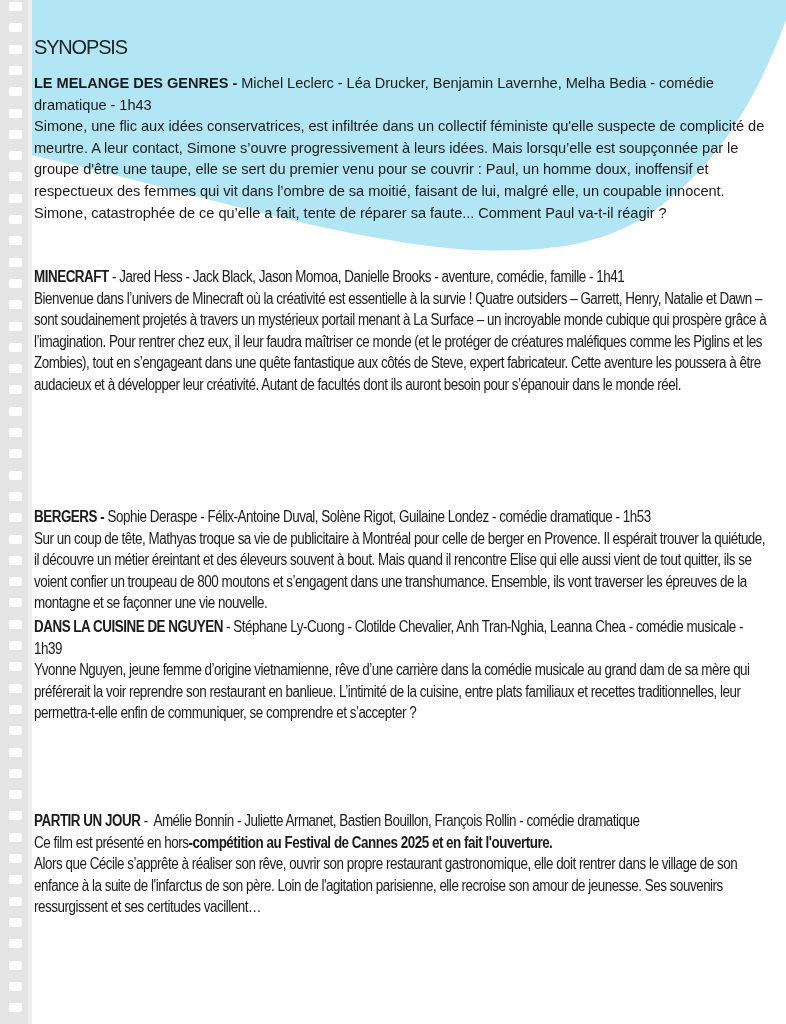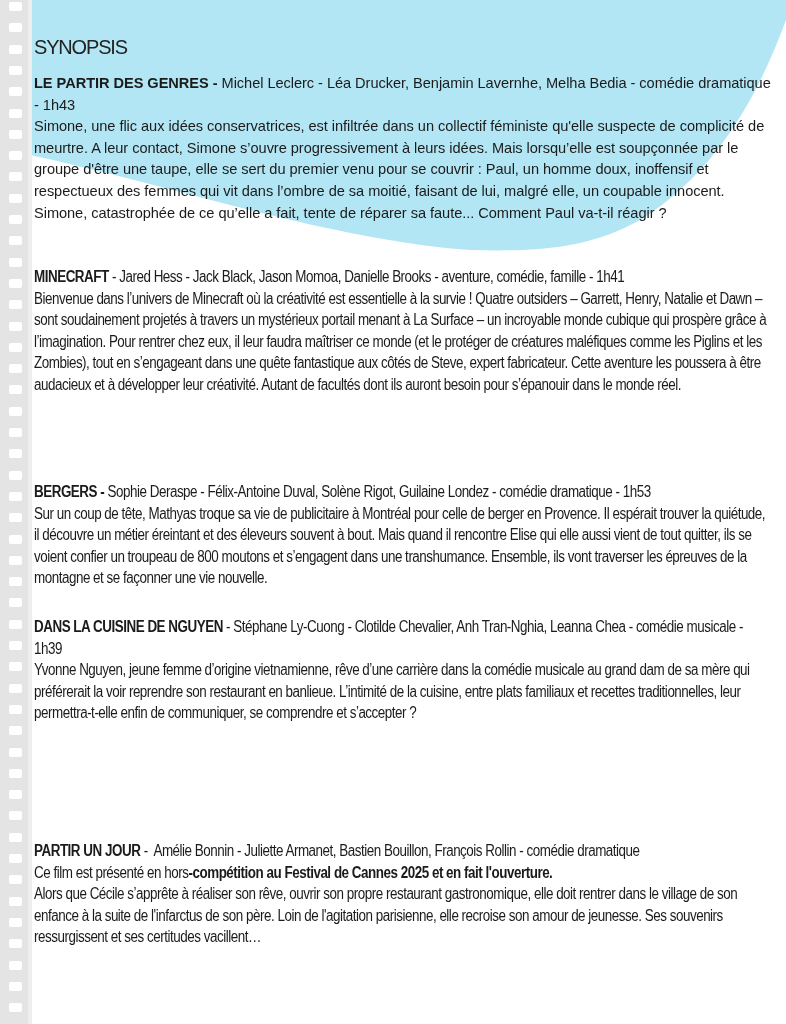--- a/index.html
+++ b/index.html
@@ -97,45 +97,45 @@
     <div class="perf" style="top: 960.5px;"></div>
     <div class="perf" style="top: 981.8px;"></div>
     <div class="perf" style="top: 1003.1px;"></div>
   </div>
 <div class="film-edge"></div>
 
 <div class="content">
   <div class="title">SYNOPSIS</div>
 
   <div class="film calibri" style="top:73px">
-    <p><b>LE PARTIR DES GENRES</b><b> - </b><span>Michel Leclerc - Léa Drucker, Benjamin Lavernhe, Melha Bedia - comédie dramatique - 1h43</span></p>
+    <p><b>LE MELANGE DES GENRES</b><b> - </b><span>Michel Leclerc - Léa Drucker, Benjamin Lavernhe, Melha Bedia - comédie dramatique - 1h43</span></p>
     <p>Simone, une flic aux idées conservatrices, est infiltrée dans un collectif féministe qu'elle suspecte de complicité de meurtre. A leur contact, Simone s’ouvre progressivement à leurs idées. Mais lorsqu’elle est soupçonnée par le groupe d'être une taupe, elle se sert du premier venu pour se couvrir : Paul, un homme doux, inoffensif et respectueux des femmes qui vit dans l’ombre de sa moitié, faisant de lui, malgré elle, un coupable innocent. Simone, catastrophée de ce qu’elle a fait, tente de réparer sa faute... Comment Paul va-t-il réagir ?</p>
   </div>
 
   <div class="film narrow" style="top:266px">
     <div class="inner">
       <p><b>MINECRAFT</b><span> - </span><span>Jared Hess - Jack Black, Jason Momoa, Danielle Brooks - aventure, comédie, famille - 1h41</span></p>
       <p>Bienvenue dans l’univers de Minecraft où la créativité est essentielle à la survie ! Quatre outsiders – Garrett, Henry, Natalie et Dawn – sont soudainement projetés à travers un mystérieux portail menant à La Surface – un incroyable monde cubique qui prospère grâce à l’imagination. Pour rentrer chez eux, il leur faudra maîtriser ce monde (et le protéger de créatures maléfiques comme les Piglins et les Zombies), tout en s’engageant dans une quête fantastique aux côtés de Steve, expert fabricateur. Cette aventure les poussera à être audacieux et à développer leur créativité. Autant de facultés dont ils auront besoin pour s’épanouir dans le monde réel.</p>
     </div>
   </div>
 
-  <div class="film narrow" style="top:481px">
+  <div class="film narrow" style="top:506px">
     <div class="inner">
       <p><b>BERGERS -</b><span> </span><span>Sophie Deraspe - Félix-Antoine Duval, Solène Rigot, Guilaine Londez - comédie dramatique - 1h53</span></p>
       <p>Sur un coup de tête, Mathyas troque sa vie de publicitaire à Montréal pour celle de berger en Provence. Il espérait trouver la quiétude, il découvre un métier éreintant et des éleveurs souvent à bout. Mais quand il rencontre Elise qui elle aussi vient de tout quitter, ils se voient confier un troupeau de 800 moutons et s’engagent dans une transhumance. Ensemble, ils vont traverser les épreuves de la montagne et se façonner une vie nouvelle.</p>
     </div>
   </div>
 
   <div class="film narrow" style="top:616px">
     <div class="inner">
       <p><b>DANS LA CUISINE DE NGUYEN</b><span> - </span><span>Stéphane Ly-Cuong - Clotilde Chevalier, Anh Tran-Nghia, Leanna Chea - comédie musicale - 1h39</span></p>
       <p>Yvonne Nguyen, jeune femme d’origine vietnamienne, rêve d’une carrière dans la comédie musicale au grand dam de sa mère qui préférerait la voir reprendre son restaurant en banlieue. L’intimité de la cuisine, entre plats familiaux et recettes traditionnelles, leur permettra-t-elle enfin de communiquer, se comprendre et s’accepter ?</p>
     </div>
   </div>
 
-  <div class="film narrow" style="top:840px">
+  <div class="film narrow" style="top:810px">
     <div class="inner">
       <p><b>PARTIR UN JOUR</b><span style="white-space:pre"> -  </span><span>Amélie Bonnin - Juliette Armanet, Bastien Bouillon, François Rollin - comédie dramatique</span></p>
       <p><span>Ce film est présenté en hors</span><b>-compétition au Festival de Cannes 2025 et en fait l'ouverture.</b></p>
       <p>Alors que Cécile s’apprête à réaliser son rêve, ouvrir son propre restaurant gastronomique, elle doit rentrer dans le village de son enfance à la suite de l'infarctus de son père. Loin de l'agitation parisienne, elle recroise son amour de jeunesse. Ses souvenirs ressurgissent et ses certitudes vacillent…</p>
     </div>
   </div>
 </div>
 
 </body></html>

